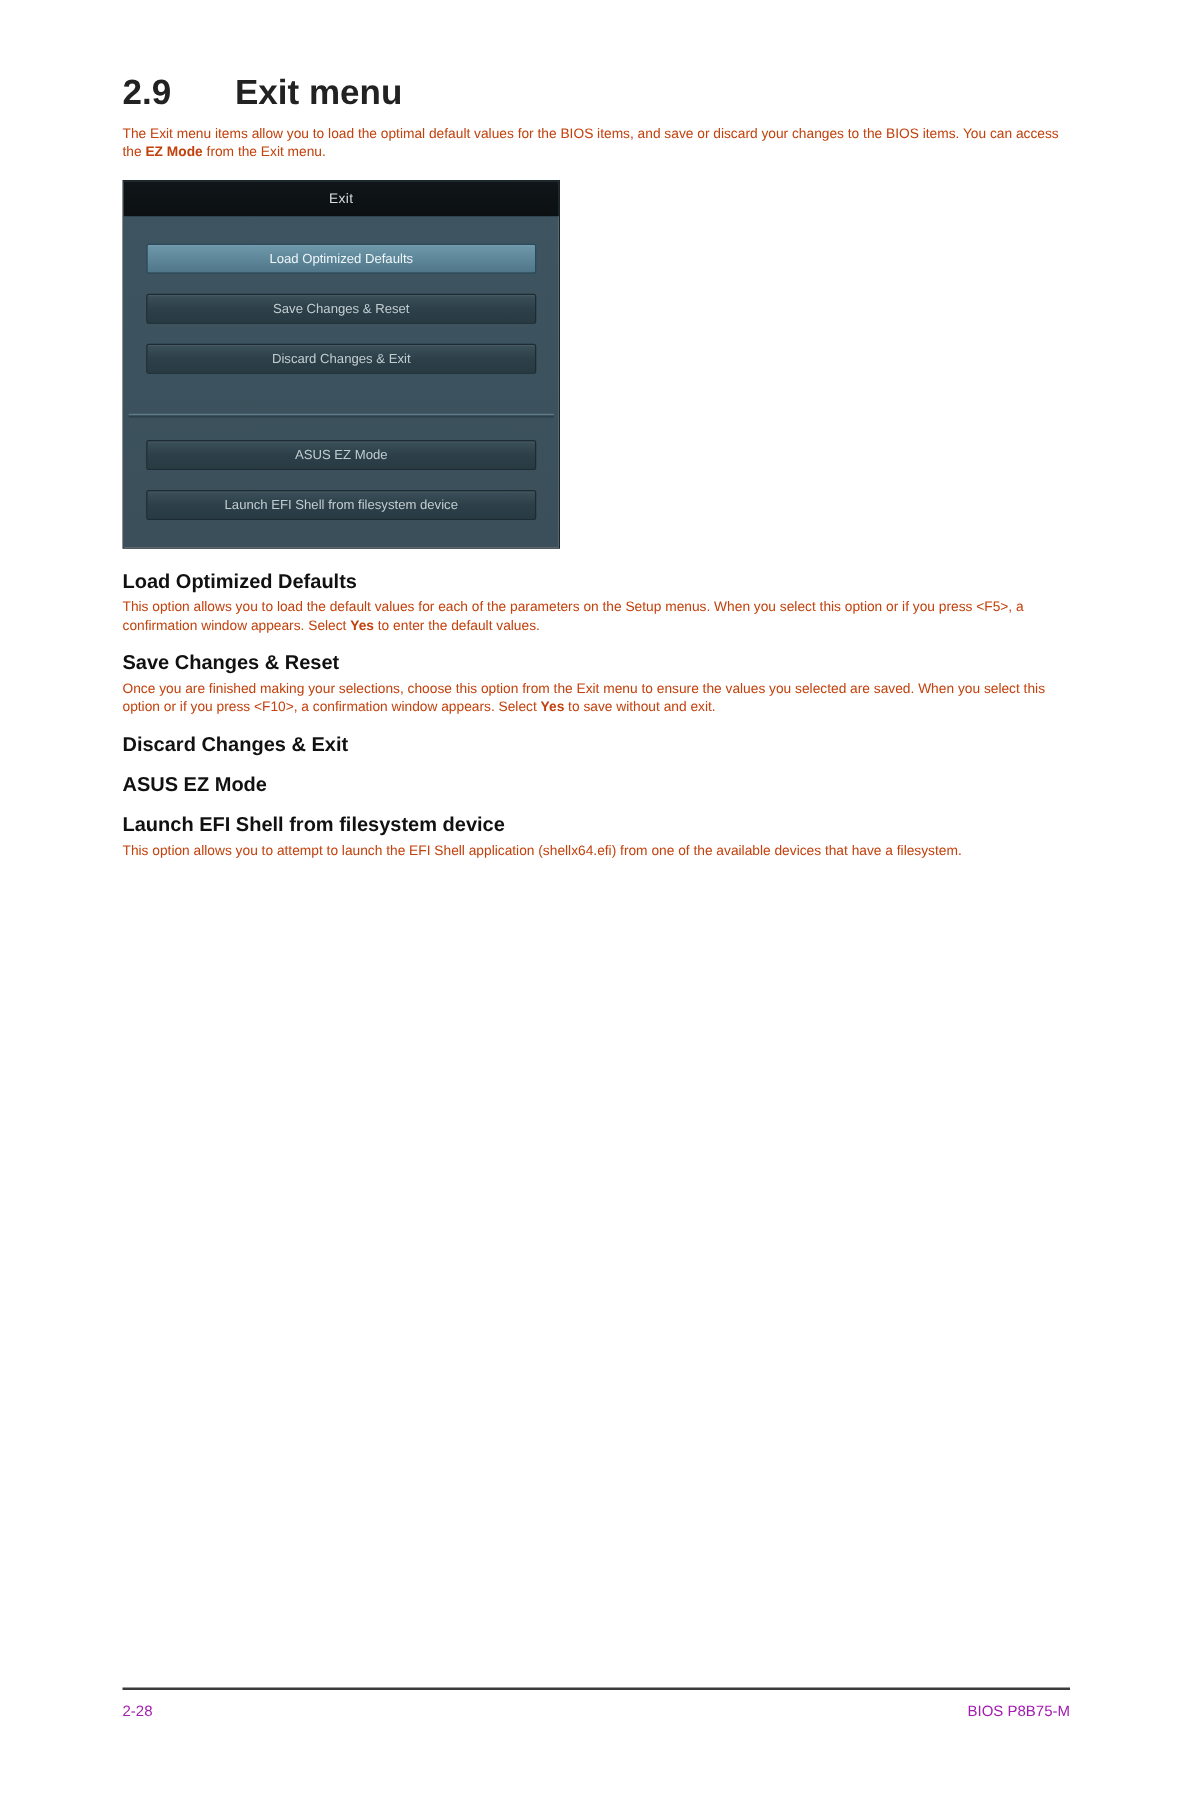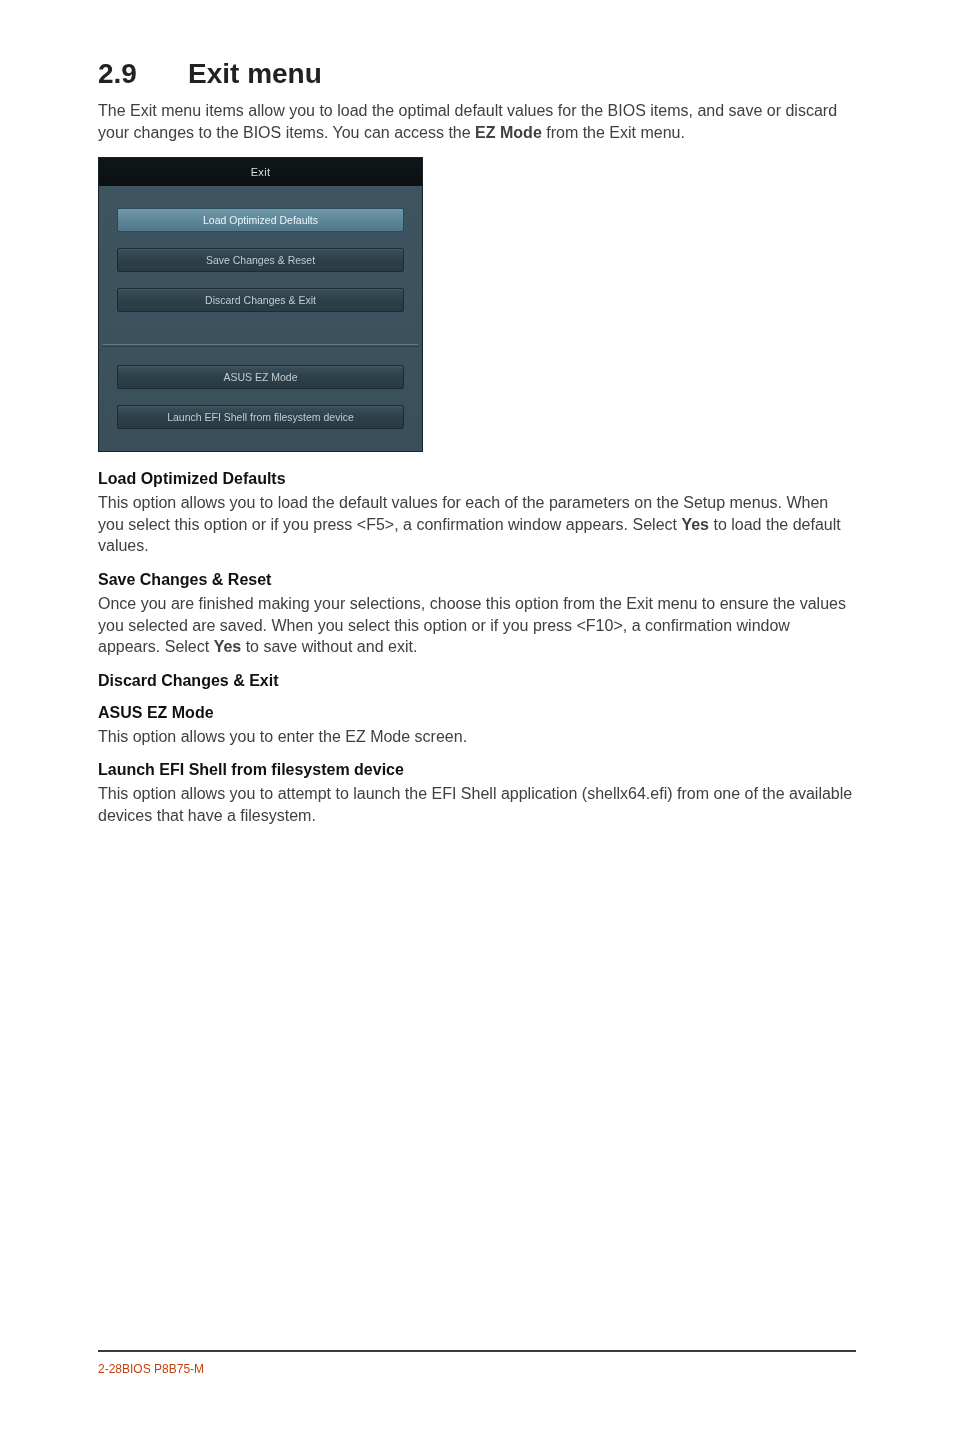--- a/index.html
+++ b/index.html
@@ -1,25 +1,25 @@
 <!DOCTYPE html>
 <html><head>
 <meta charset="utf-8">
 <style>
   * { box-sizing: border-box; margin: 0; padding: 0; }
   html, body { width: 954px; height: 1438px; background: #fff; font-family: Arial, Helvetica, sans-serif; color: #222; }
   .page { padding: 58px 98px 13px 98px; position: relative; height: 1438px; }
   h1 { font-size: 28px; font-weight: bold; margin-bottom: 10px; }
   .section-num { display: inline-block; width: 90px; }
-  .para { font-size: 16px; line-height: 1.35; margin-bottom: 14px; color: #404040; }
+  .para { font-size: 11px; line-height: 1.35; margin-bottom: 14px; color: #c2410c; }
   .bold { font-weight: bold; }
   h2 { font-size: 16px; font-weight: bold; margin-top: 14px; margin-bottom: 4px; color: #111; }
   .exit-panel {
     margin: 8px 0 18px 0;
-    width: 325px;
+    width: 350px;
     background: linear-gradient(#3e5561, #3a4f5a);
     border: 1px solid #1a252b;
     padding-bottom: 12px;
   }
   .exit-title-bar {
     background: linear-gradient(#0f1518, #0c1013);
     color: #d8dfe2;
     font-size: 11px;
     text-align: center;
     padding: 8px 0;
@@ -51,22 +51,22 @@
   .exit-sep-dark {
     border-top: 1px solid #293c45;
     margin: -17px 4px 18px 4px;
   }
   .footer {
     position: absolute;
     left: 98px; right: 98px; bottom: 62px;
     border-top: 2px solid #3b3b3b;
     padding-top: 10px;
     font-size: 12px;
-    color: #c2410c;
-    display: flex; justify-content: flex-start;
+    color: #a21caf;
+    display: flex; justify-content: space-between;
   }
 </style>
 </head>
 <body>
 
 <div class="page">
 
   <h1>
     <span class="section-num">2.9</span><span>Exit menu</span>
   </h1>
@@ -85,32 +85,31 @@
     <div class="exit-sep"></div>
     <div class="exit-sep-dark"></div>
     <div class="exit-items" style="padding-top:0;">
       <div class="exit-btn">ASUS EZ Mode</div>
       <div class="exit-btn" style="margin-bottom:4px;">Launch EFI Shell from filesystem device</div>
     </div>
   </div>
 
   <h2>Load Optimized Defaults</h2>
   <p class="para">
-    <span>This option allows you to load the default values for each of the parameters on the Setup menus. When you select this option or if you press &lt;F5&gt;, a confirmation window appears. Select </span><span class="bold">Yes</span><span> to load the default values.</span>
+    <span>This option allows you to load the default values for each of the parameters on the Setup menus. When you select this option or if you press &lt;F5&gt;, a confirmation window appears. Select </span><span class="bold">Yes</span><span> to enter the default values.</span>
   </p>
 
   <h2>Save Changes &amp; Reset</h2>
   <p class="para">
     <span>Once you are finished making your selections, choose this option from the Exit menu to ensure the values you selected are saved. When you select this option or if you press &lt;F10&gt;, a confirmation window appears. Select </span><span class="bold">Yes</span><span> to save without and exit.</span>
   </p>
 
   <h2>Discard Changes &amp; Exit</h2>
 
   <h2>ASUS EZ Mode</h2>
-  <p class="para">This option allows you to enter the EZ Mode screen.</p>
 
   <h2>Launch EFI Shell from filesystem device</h2>
   <p class="para">This option allows you to attempt to launch the EFI Shell application (shellx64.efi) from one of the available devices that have a filesystem.</p>
 
   <div class="footer">
     <span>2-28</span>
     <span>BIOS P8B75-M</span>
   </div>
 
 </div>

